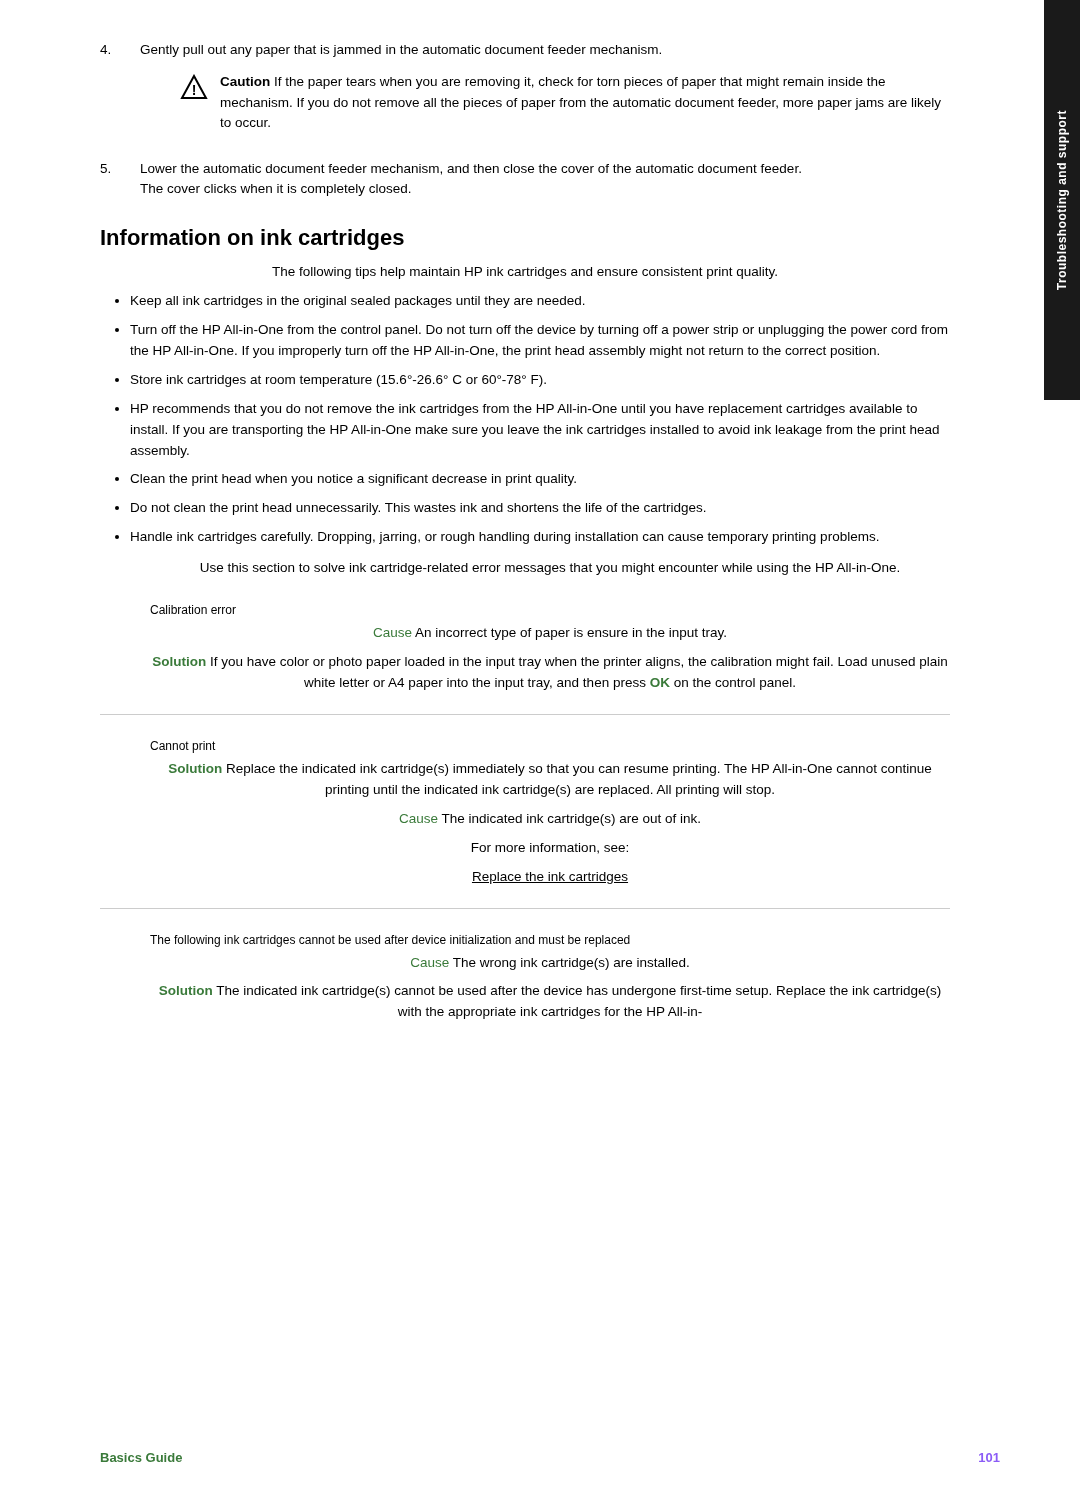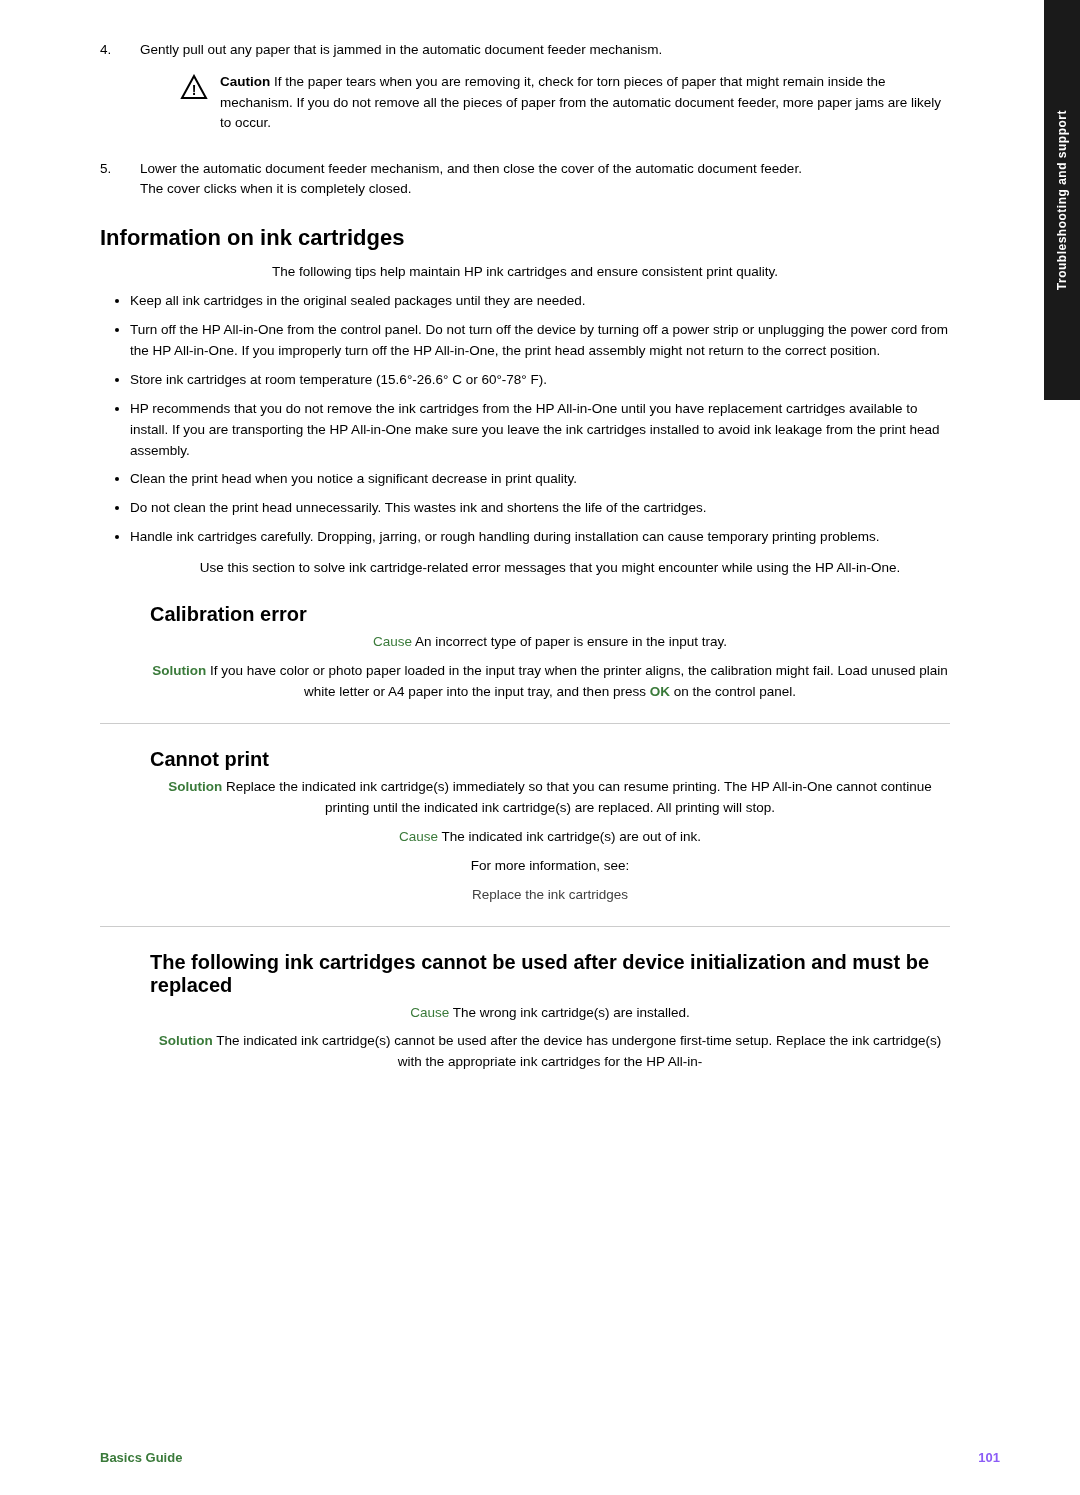--- a/index.html
+++ b/index.html
@@ -114,40 +114,41 @@
     }
 
     .bullet-list li {
       margin-bottom: 8px;
       line-height: 1.55;
       margin-left: 10px;
     }
 
     
     .sub-heading {
-      font-weight: bold;
-      font-size: 20px;
+      font-weight: normal;
+      font-size: 12px;
       margin-top: 24px;
       margin-bottom: 6px;
     }
 
     
     .label-green {
       color: #3a7a3a;
       font-weight: normal;
     }
 
     .label-green-solution {
       color: #3a7a3a;
       font-weight: bold;
     }
 
     
     .link-green {
-      color: #404040;
+      color: #000000;
+      text-decoration: underline;
       cursor: pointer;
     }
 
     
     .divider {
       border: none;
       border-top: 1px solid #ccc;
       margin: 20px 0;
     }
 

